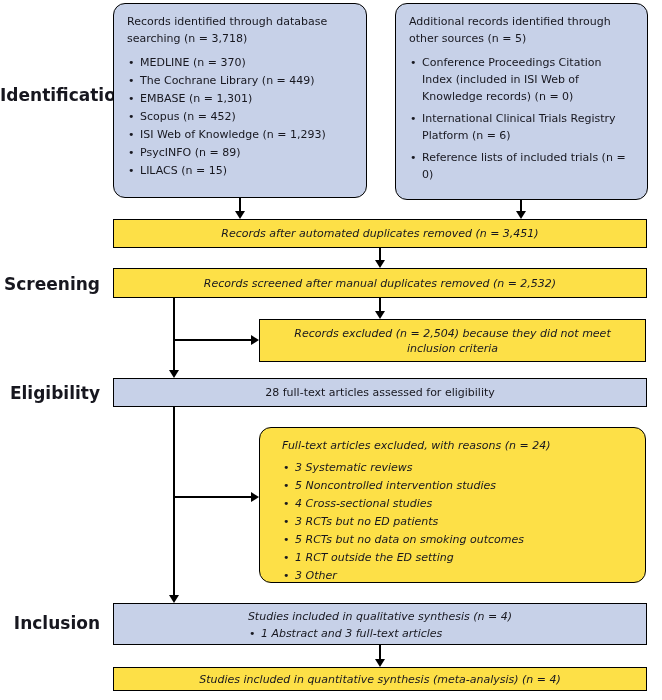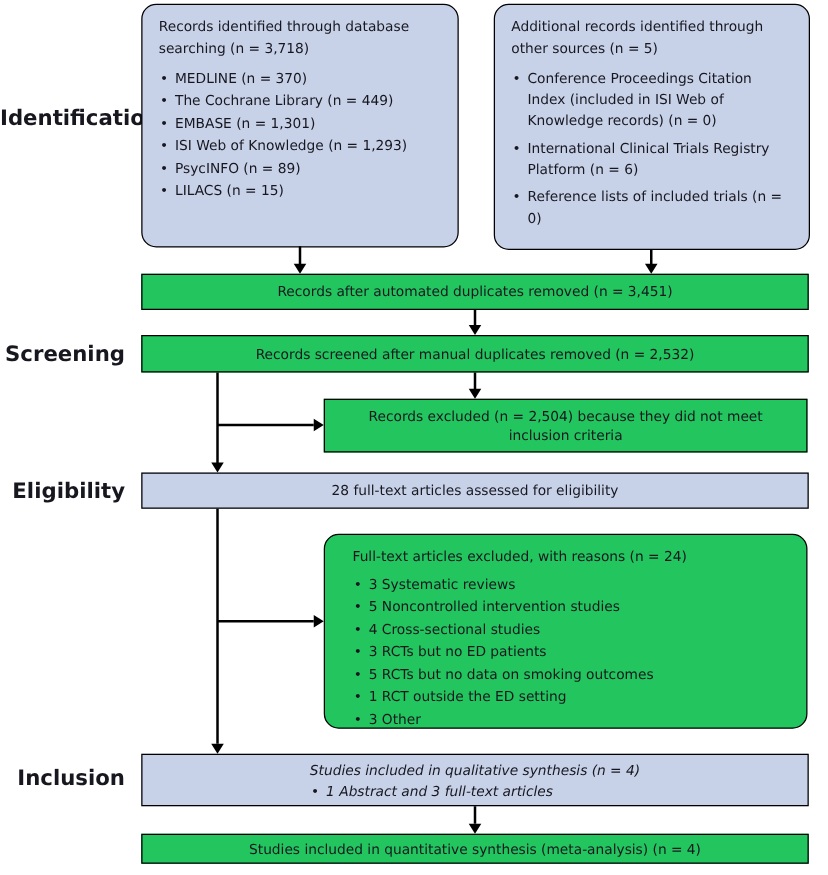--- a/index.html
+++ b/index.html
@@ -3,21 +3,21 @@
 <meta charset="utf-8">
 <style>
   html,body { margin:0; padding:0; background:#ffffff; }
   .canvas {
     position:relative; width:662px; height:700px; background:#ffffff;
     font-family:"DejaVu Sans","Liberation Sans",sans-serif; color:#17171f;
     overflow:hidden;
   }
   .fbox { position:absolute; box-sizing:border-box; border:1.5px solid #000; font-size:11px; }
   .blue   { background:#C7D1E8; }
-  .orange { background:#22c55e; }
+  .orange { background:#fde047;font-style:italic; }
   .center-box { display:flex; align-items:center; justify-content:center; text-align:center; padding:2px 12px; line-height:15px; }
   .list-box { padding:9px 10px 6px 13px;border-radius:12px; }
   .list-box .box-title { line-height:17px; margin-bottom:7px; }
   ul.blist { list-style:none; margin:0; padding:0; }
   ul.blist li { position:relative; padding-left:13px; line-height:18px; }
   ul.blist li::before { content:"\2022"; position:absolute; left:1px; }
   ul.blist.wrapped li { line-height:17px; margin-top:5px; }
   ul.blist.wrapped li:first-child { margin-top:0; }
   .stage { position:absolute; left:0; width:100px; text-align:right; font-weight:bold; font-size:17px; line-height:16px; }
   .vline, .hline { position:absolute; background:#000; }
@@ -39,20 +39,21 @@
   <div class="stage" style="top:276px;">Screening</div>
   <div class="stage" style="top:385px;">Eligibility</div>
   <div class="stage" style="top:615px;">Inclusion</div>
 
   <div class="fbox blue list-box" style="left:113px; top:3px; width:254px; height:195px;">
     <div class="box-title">Records identified through database searching (n = 3,718)</div>
     <ul class="blist">
       <li>MEDLINE (n = 370)</li>
       <li>The Cochrane Library (n = 449)</li>
       <li>EMBASE (n = 1,301)</li>
+      <li>Scopus (n = 452)</li>
       <li>ISI Web of Knowledge (n = 1,293)</li>
       <li>PsycINFO (n = 89)</li>
       <li>LILACS (n = 15)</li>
     </ul>
   </div>
 
   <div class="fbox blue list-box" style="left:395px; top:3px; width:253px; height:197px; padding-right:14px;">
     <div class="box-title">Additional records identified through other sources (n = 5)</div>
     <ul class="blist wrapped">
       <li>Conference Proceedings Citation Index (included in ISI Web of Knowledge records) (n = 0)</li>

